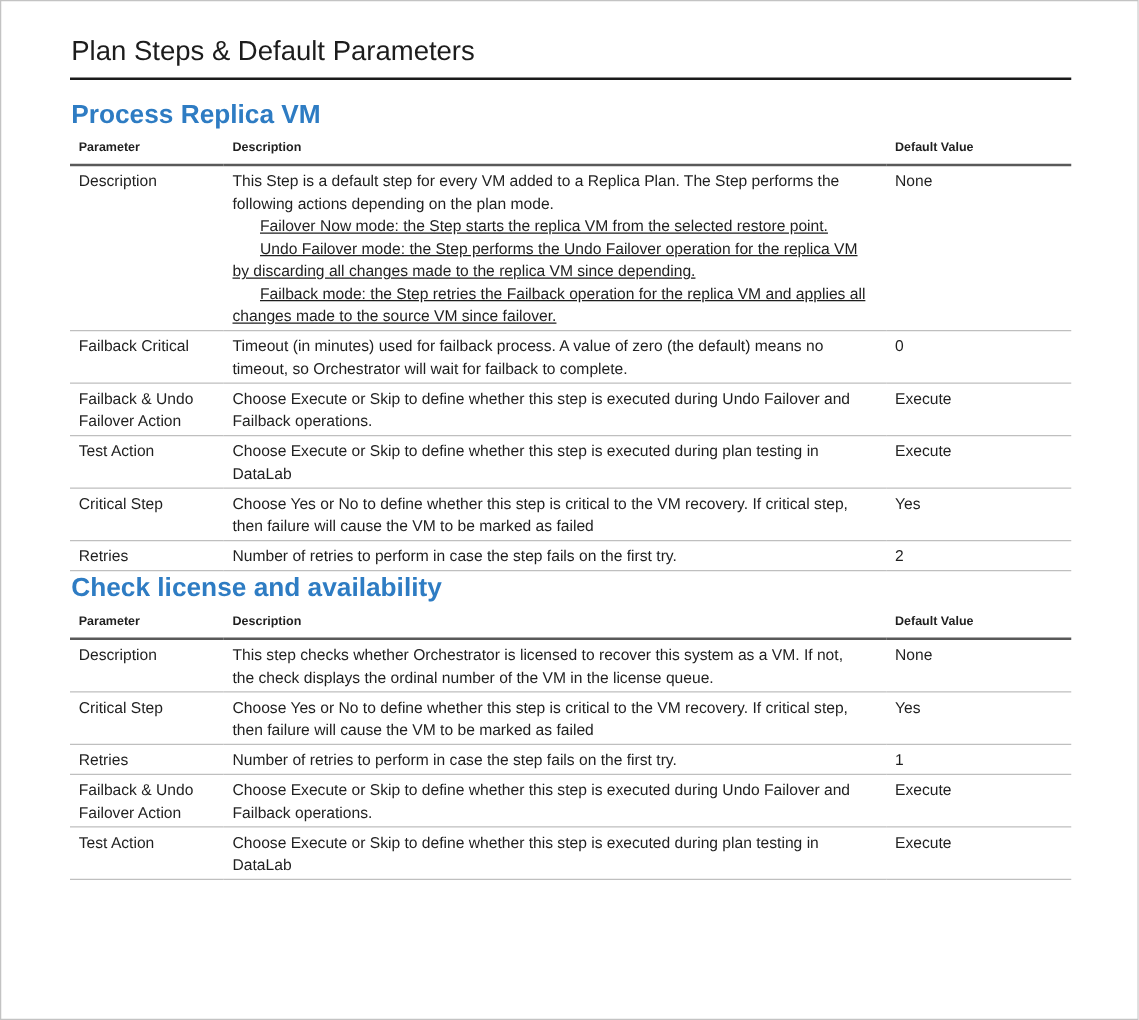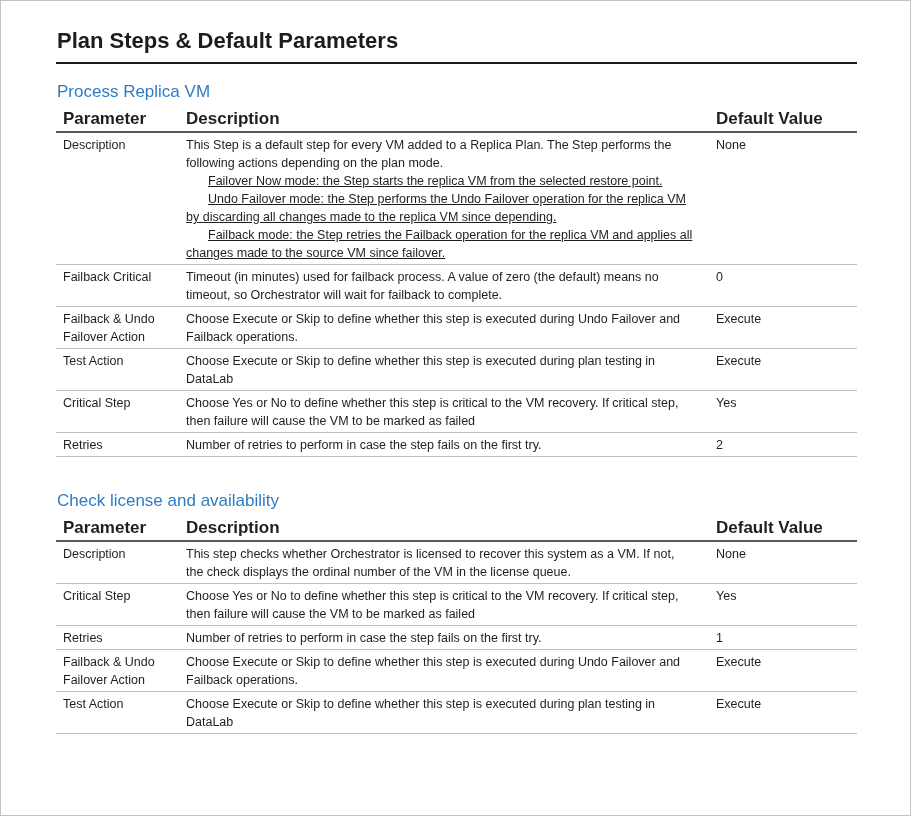--- a/index.html
+++ b/index.html
@@ -21,54 +21,54 @@
     border: 1px solid var(--page-border);
     background: #ffffff;
     overflow: hidden;
   }
   .doc {
     padding: 26px 53px 0 55px;
   }
 
   .doc-title {
     font-size: 22px;
-    font-weight: 700;
+    font-weight: 400;
     line-height: 28px;
     color: var(--title-text);
     margin: 0 0 7px 1px;
   }
   .title-rule {
     border: none;
     border-top: 2px solid var(--title-rule);
     margin: 0 0 18px 0;
   }
 
   .section { margin: 0; }
-  .section + .section { margin-top: 34px; }
+  .section + .section { margin-top: 4px; }
 
   .section-heading {
-    font-size: 17px;
-    font-weight: 400;
+    font-size: 21px;
+    font-weight: 700;
     line-height: 20px;
     color: var(--section-heading);
     margin: 0 0 7px 1px;
   }
 
   table.param-table {
     width: 100%;
     border-collapse: collapse;
     table-layout: fixed;
   }
   table.param-table col.c-param   { width: 123px; }
   table.param-table col.c-desc    { width: 530px; }
   table.param-table col.c-default { width: auto;  }
 
   table.param-table th {
     text-align: left;
-    font-size: 17px;
+    font-size: 10px;
     font-weight: 700;
     line-height: 16px;
     padding: 2px 14px 4px 7px;
     border-bottom: 2px solid var(--header-line);
     color: var(--body-text);
   }
   table.param-table td {
     vertical-align: top;
     font-size: 12.5px;
     line-height: 18px;

